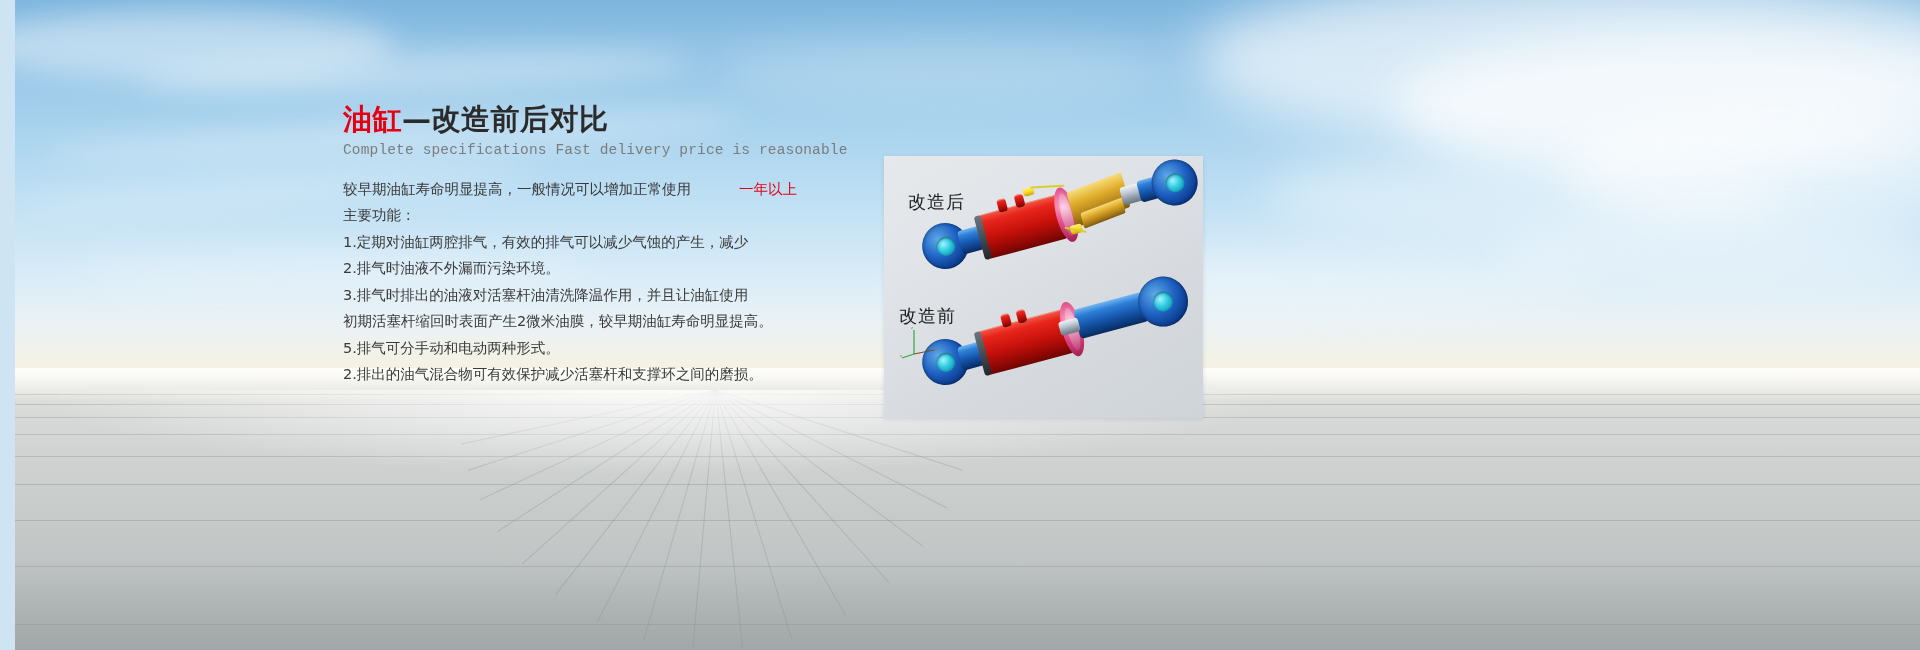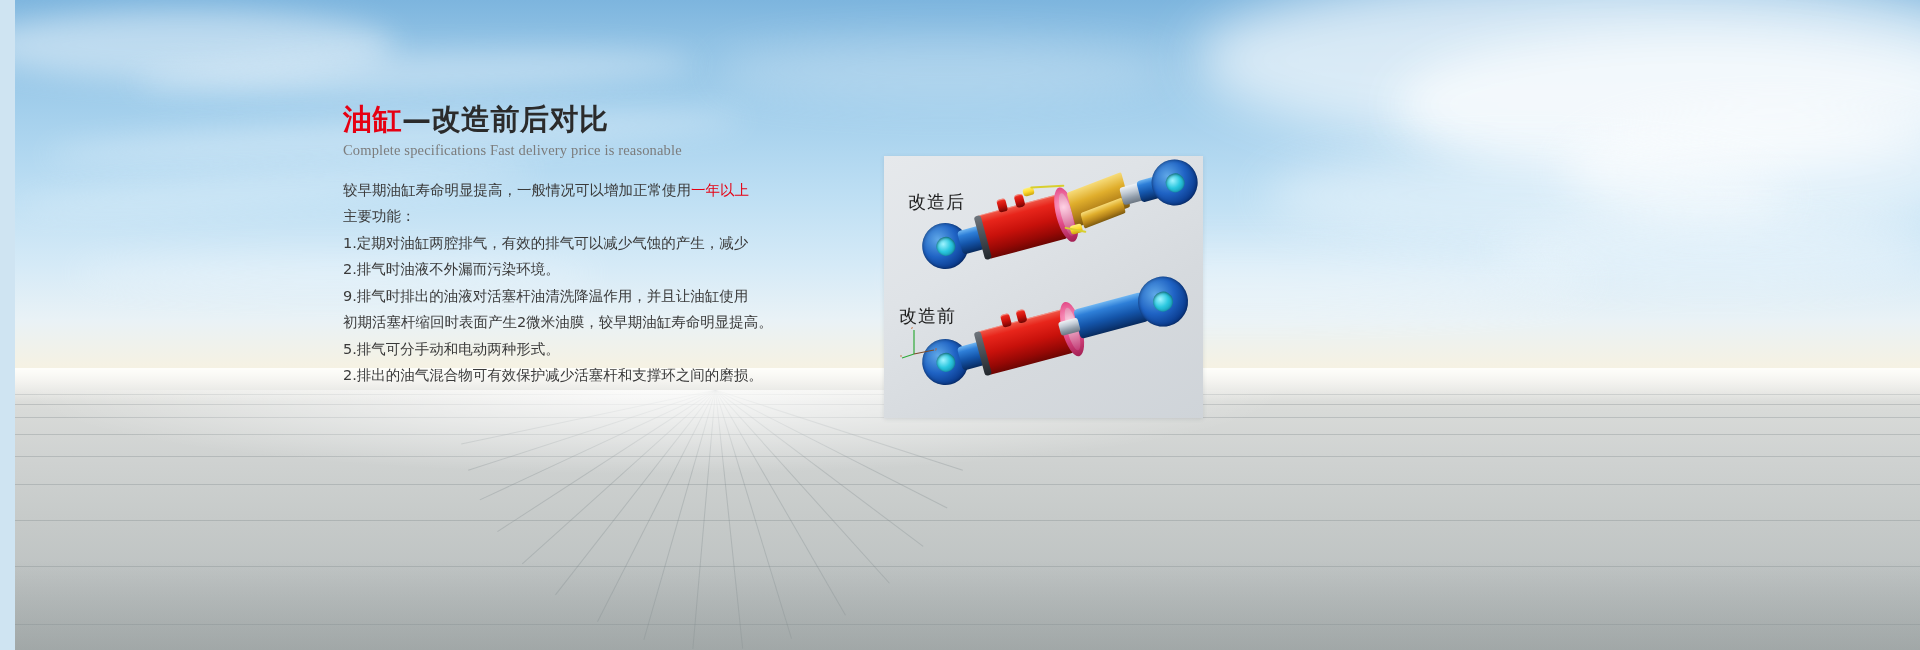--- a/index.html
+++ b/index.html
@@ -79,30 +79,30 @@
 
   .headline {
     font-family:"DejaVu Sans","Liberation Sans",sans-serif;
     font-size:29px; font-weight:bold; letter-spacing:.5px;
     color:#2b2b2b; line-height:1.1; white-space:nowrap;
   }
   .headline .hl-red { color:#e60012; }
 
   .subhead {
     margin-top:6px;
-    font-family:Liberation Serif, serif;
+    font-family:Liberation Mono, monospace;
     font-size:14.5px; color:#7c7c7c; letter-spacing:.15px; white-space:nowrap;
   }
 
   .body-list { margin-top:18px; }
   .bline {
     font-family:"DejaVu Sans","Liberation Sans",sans-serif;
     font-size:14.5px; color:#3a3a3a; line-height:26.5px; white-space:nowrap;
   }
-  .bline .red { color:#e60012; }
+  .bline .red { color:#e60012;padding-left:48px; }
 
   
   .panel {
     position:absolute; left:869px; top:156px; width:319px; height:262px;
     background:linear-gradient(150deg,#e6e9ec 0%, #dfe3e7 35%, #d6dade 65%, #cfd4d9 100%);
     box-shadow:0 1px 4px rgba(90,100,110,.18);
     overflow:hidden;
   }
   .panel-label {
     position:absolute;
@@ -225,21 +225,21 @@
 
     <div class="subhead">Complete specifications Fast delivery price is reasonable</div>
 
     <div class="body-list">
       <div class="bline">
         <span>较早期油缸寿命明显提高，一般情况可以增加正常使用</span><span class="red">一年以上</span>
       </div>
       <div class="bline"><span>主要功能：</span></div>
       <div class="bline"><span>1.定期对油缸两腔排气，有效的排气可以减少气蚀的产生，减少</span></div>
       <div class="bline"><span>2.排气时油液不外漏而污染环境。</span></div>
-      <div class="bline"><span>9.排气时排出的油液对活塞杆油清洗降温作用，并且让油缸使用</span></div>
+      <div class="bline"><span>3.排气时排出的油液对活塞杆油清洗降温作用，并且让油缸使用</span></div>
       <div class="bline"><span>初期活塞杆缩回时表面产生2微米油膜，较早期油缸寿命明显提高。</span></div>
       <div class="bline"><span>5.排气可分手动和电动两种形式。</span></div>
       <div class="bline"><span>2.排出的油气混合物可有效保护减少活塞杆和支撑环之间的磨损。</span></div>
     </div>
   </div>
 
   <div class="panel">
 
     <div class="assembly asm-after">
 

